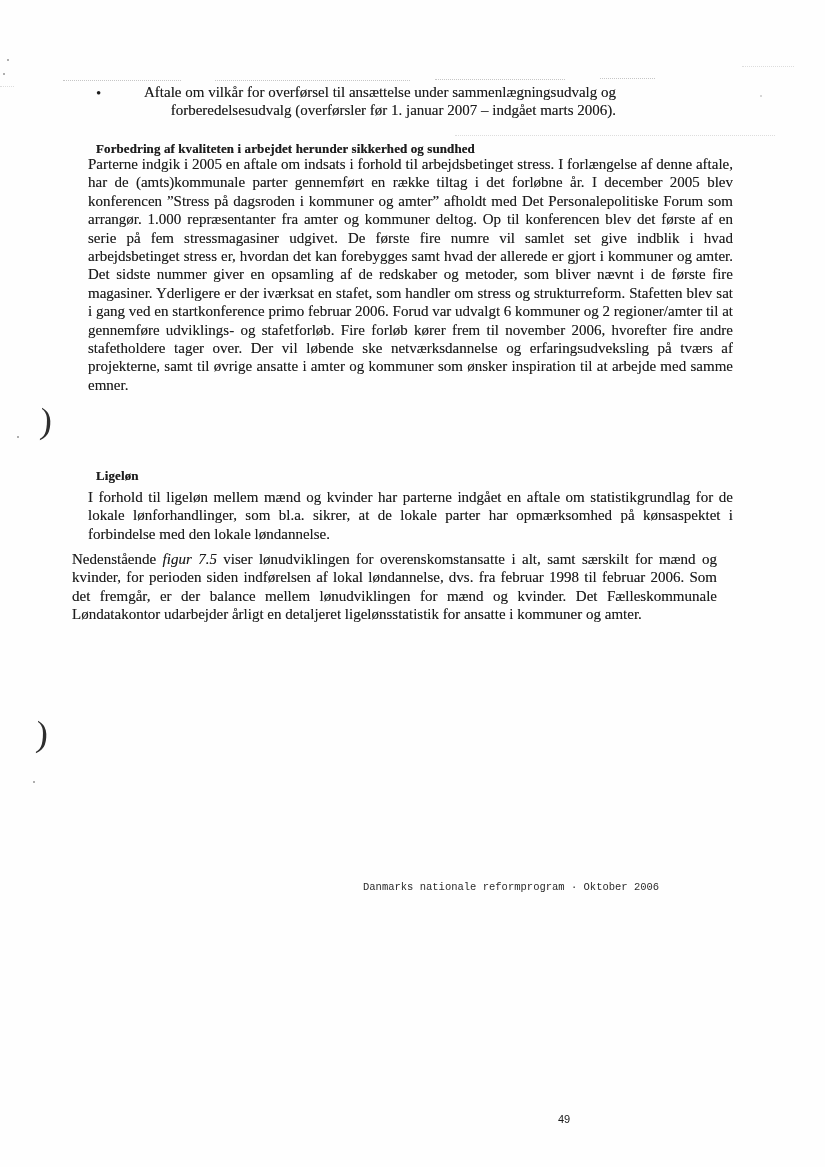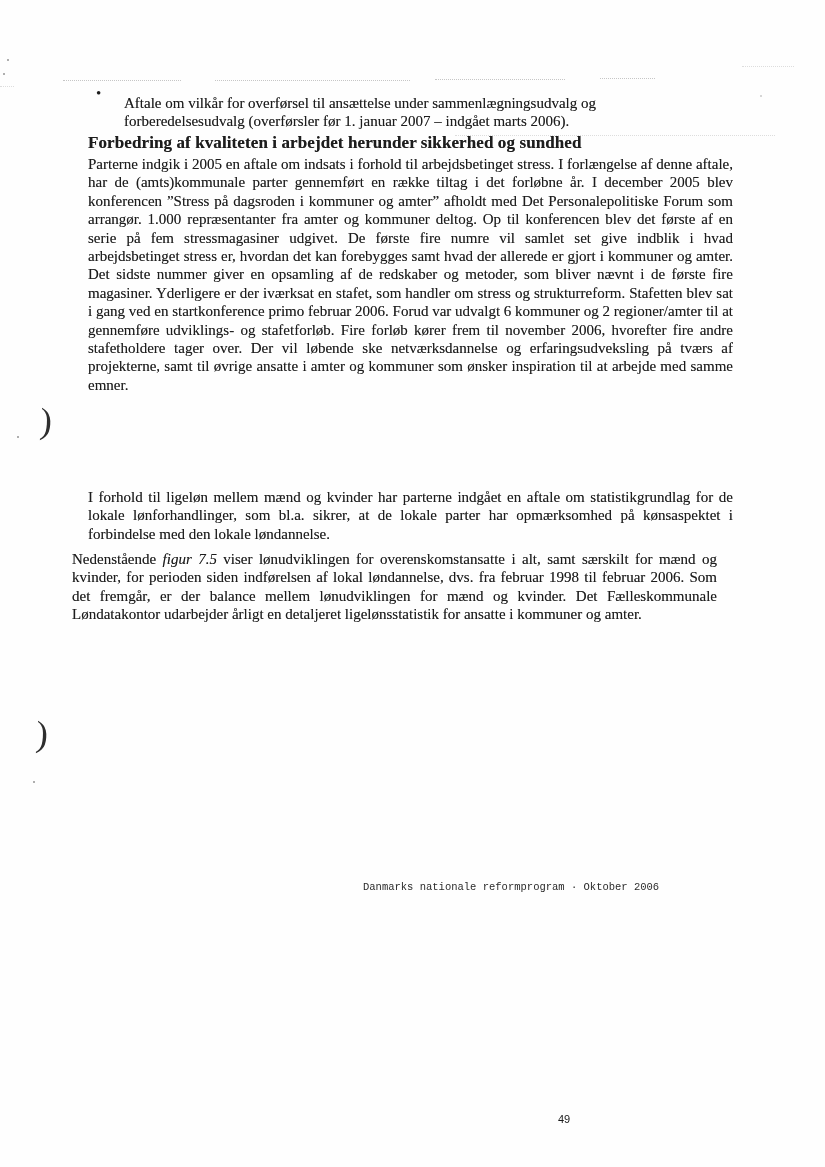--- a/index.html
+++ b/index.html
@@ -14,23 +14,23 @@
   .body{
     position:absolute;
     font-size:15px;
     line-height:18.4px;
     margin:0;
     text-shadow:0 0 0.5px rgba(25,25,25,0.5);
   }
   .just{text-align:justify;}
   .heading{
     position:absolute;
-    font-size:17px;
+    font-size:13px;
     font-weight:bold;
-    margin:0;
+    margin:8px;
     letter-spacing:0.1px;
     text-shadow:0 0 0.6px rgba(20,20,20,0.6);
   }
   .bullet-glyph{
     position:absolute;
     font-size:15px;
     line-height:18.4px;
   }
   .footer{
     position:absolute;
@@ -85,26 +85,27 @@
   <span class="dot" style="left:7px;top:59px;"></span>
   <span class="dot" style="left:3px;top:73px;"></span>
   <span class="dot" style="left:17px;top:436px;"></span>
   <span class="dot" style="left:33px;top:781px;"></span>
   <span class="dot" style="left:760px;top:95px;opacity:0.4;"></span>
 
   <span class="pen-mark" style="left:40px;top:403px;">)</span>
   <span class="pen-mark" style="left:36px;top:716px;">)</span>
 
   <span class="bullet-glyph" style="left:96px;top:84px;">•</span>
-  <div class="body" style="left:124px;top:94px;width:492px;">Aftale om vilkår for overførsel til ansættelse under sammenlægningsudvalg og forberedelsesudvalg (overførsler før 1. januar 2007 – indgået marts 2006).</div>
+  <div class="body" style="left:124px;top:83px;width:492px;text-align:right;">Aftale om vilkår for overførsel til ansættelse under sammenlægningsudvalg og forberedelsesudvalg (overførsler før 1. januar 2007 – indgået marts 2006).</div>
 
   <h2 class="heading" style="left:88px;top:133px;width:648px;">Forbedring af kvaliteten i arbejdet herunder sikkerhed og sundhed</h2>
   <div class="body just" style="left:88px;top:155px;width:645px;">Parterne indgik i 2005 en aftale om indsats i forhold til arbejdsbetinget stress. I forlængelse af denne aftale, har de (amts)kommunale parter gennemført en række tiltag i det forløbne år. I december 2005 blev konferencen ”Stress på dagsroden i kommuner og amter” afholdt med Det Personalepolitiske Forum som arrangør. 1.000 repræsentanter fra amter og kommuner deltog. Op til konferencen blev det første af en serie på fem stressmagasiner udgivet. De første fire numre vil samlet set give indblik i hvad arbejdsbetinget stress er, hvordan det kan forebygges samt hvad der allerede er gjort i kommuner og amter. Det sidste nummer giver en opsamling af de redskaber og metoder, som bliver nævnt i de første fire magasiner. Yderligere er der iværksat en stafet, som handler om stress og strukturreform. Stafetten blev sat i gang ved en startkonference primo februar 2006. Forud var udvalgt 6 kommuner og 2 regioner/amter til at gennemføre udviklings- og stafetforløb. Fire forløb kører frem til november 2006, hvorefter fire andre stafetholdere tager over. Der vil løbende ske netværksdannelse og erfaringsudveksling på tværs af projekterne, samt til øvrige ansatte i amter og kommuner som ønsker inspiration til at arbejde med samme emner.</div>
 
 
+  <h2 class="heading" style="left:88px;top:460px;width:648px;">Ligeløn</h2>
   <div class="body just" style="left:88px;top:488px;width:645px;">I forhold til ligeløn mellem mænd og kvinder har parterne indgået en aftale om statistikgrundlag for de lokale lønforhandlinger, som bl.a. sikrer, at de lokale parter har opmærksomhed på kønsaspektet i forbindelse med den lokale løndannelse.</div>
 
   <div class="body just" style="left:72px;top:550px;width:645px;">
     <span>Nedenstående </span><em>figur 7.5</em><span> viser lønudviklingen for overenskomstansatte i alt, samt særskilt for mænd og kvinder, for perioden siden indførelsen af lokal løndannelse, dvs. fra februar 1998 til februar 2006. Som det fremgår, er der balance mellem lønudviklingen for mænd og kvinder. Det Fælleskommunale Løndatakontor udarbejder årligt en detaljeret ligelønsstatistik for ansatte i kommuner og amter.</span>
   </div>
 
   <div class="footer" style="left:363px;top:881px;">Danmarks nationale reformprogram · Oktober 2006</div>
 
   <div class="pagenum" style="left:558px;top:1113px;">49</div>
 

